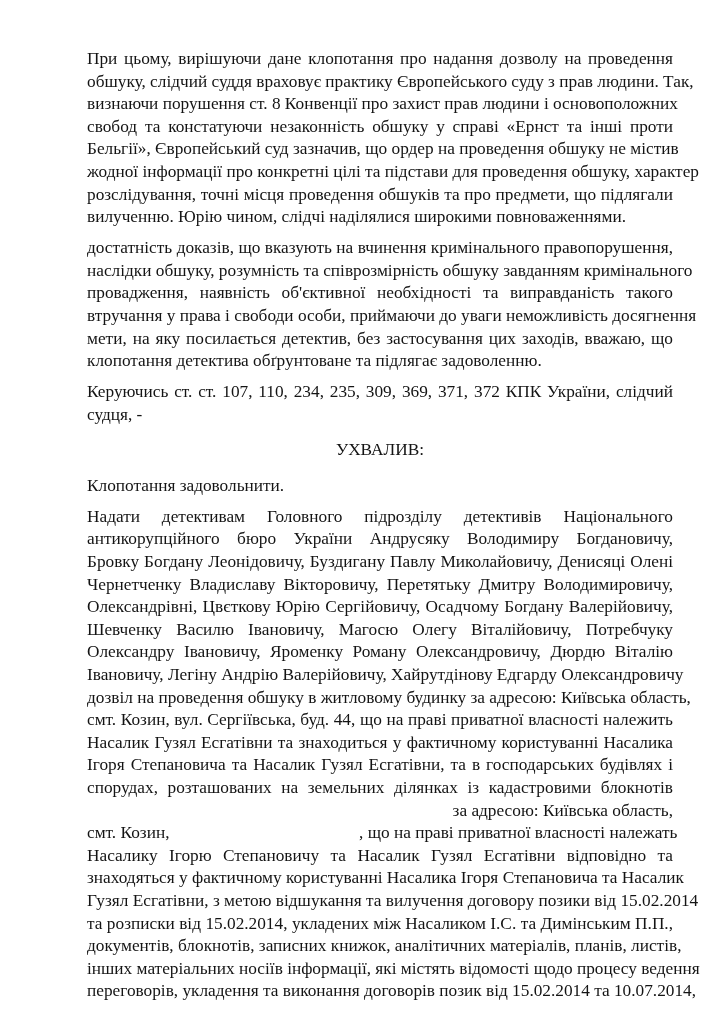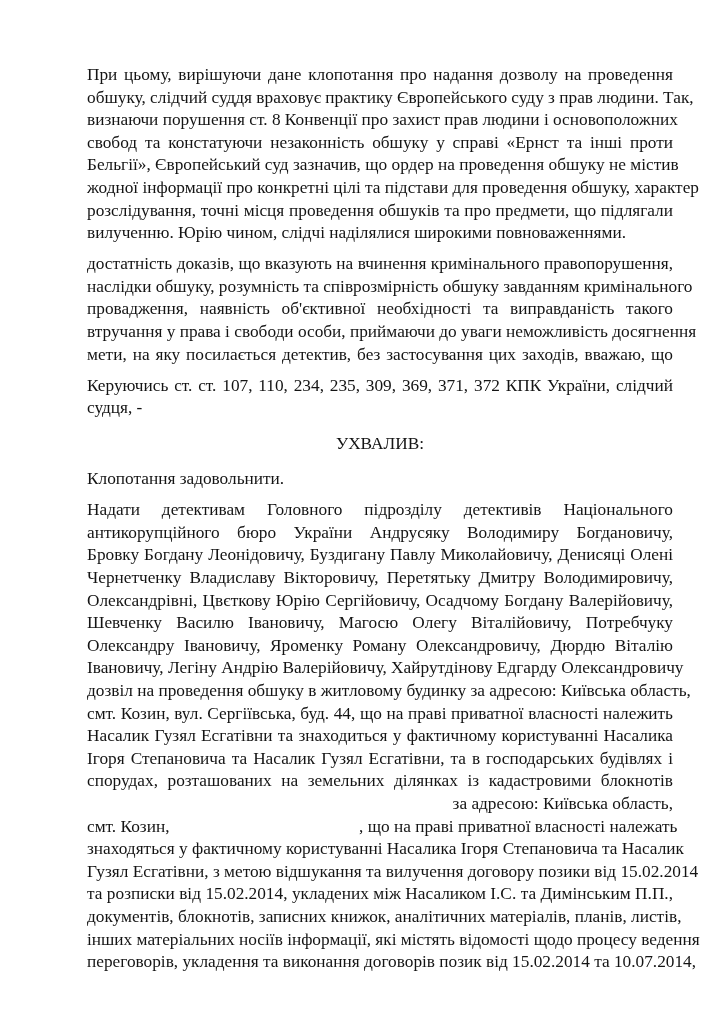--- a/index.html
+++ b/index.html
@@ -1,21 +1,20 @@
 <!DOCTYPE html>
 <html><head>
 <meta charset="utf-8">
 <style>
   html, body { margin:0; padding:0; background:#ffffff; }
   body { width:724px; height:1024px; position:relative; overflow:hidden; }
   .page {
     position:absolute; left:87px; top:48px; width:586px;
     font-family:"Liberation Serif", serif; font-size:17.3px; color:#141414;
     line-height:22.6px;
-    margin-top:16px;
   }
   .p { margin:0; text-align:justify; text-align-last:left; }
   .p .ln { display:block; text-align:justify; text-align-last:justify; white-space:nowrap; overflow:visible; }
   .p .ln.last { text-align-last:left; }
   .gap { height:8.4px; }
   .gap2 { height:13px; }
   .center { text-align:center; margin:0; }
   .right { text-align:right; }
 </style>
 </head>
@@ -35,20 +34,21 @@
   </div>
 
   <div class="gap"></div>
 
   <div class="p">
     <span class="ln">достатність доказів, що вказують на вчинення кримінального правопорушення,</span>
     <span class="ln">наслідки обшуку, розумність та співрозмірність обшуку завданням кримінального</span>
     <span class="ln">провадження, наявність об'єктивної необхідності та виправданість такого</span>
     <span class="ln">втручання у права і свободи особи, приймаючи до уваги неможливість досягнення</span>
     <span class="ln">мети, на яку посилається детектив, без застосування цих заходів, вважаю, що</span>
+    <span class="ln last">клопотання детектива обґрунтоване та підлягає задоволенню.</span>
   </div>
 
   <div class="gap"></div>
 
   <div class="p">
     <span class="ln">Керуючись ст. ст. 107, 110, 234, 235, 309, 369, 371, 372 КПК України, слідчий</span>
     <span class="ln last">судця, -</span>
   </div>
 
   <div class="gap2"></div>
@@ -73,20 +73,21 @@
     <span class="ln">дозвіл на проведення обшуку в житловому будинку за адресою: Київська область,</span>
     <span class="ln">смт. Козин, вул. Сергіївська, буд. 44, що на праві приватної власності належить</span>
     <span class="ln">Насалик Гузял Есгатівни та знаходиться у фактичному користуванні Насалика</span>
     <span class="ln">Ігоря Степановича та Насалик Гузял Есгатівни, та в господарських будівлях і</span>
     <span class="ln">спорудах, розташованих на земельних ділянках із кадастровими блокнотів</span>
     <span class="ln right" style="text-align-last:right;">за адресою: Київська область,</span>
     <span class="ln" style="text-align-last:left; position:relative;">
       <span>смт. Козин,</span>
       <span style="position:absolute; left:272px;">, що на праві приватної власності належать</span>
     </span>
+    <span class="ln">Насалику Ігорю Степановичу та Насалик Гузял Есгатівни відповідно та</span>
     <span class="ln">знаходяться у фактичному користуванні Насалика Ігоря Степановича та Насалик</span>
     <span class="ln">Гузял Есгатівни, з метою відшукання та вилучення договору позики від 15.02.2014</span>
     <span class="ln">та розписки від 15.02.2014, укладених між Насаликом І.С. та Димінським П.П.,</span>
     <span class="ln">документів, блокнотів, записних книжок, аналітичних матеріалів, планів, листів,</span>
     <span class="ln">інших матеріальних носіїв інформації, які містять відомості щодо процесу ведення</span>
     <span class="ln">переговорів, укладення та виконання договорів позик від 15.02.2014 та 10.07.2014,</span>
 
   </div>
 
 </div>

